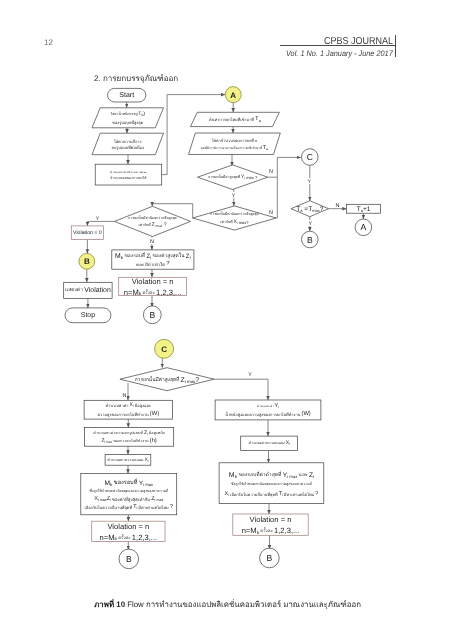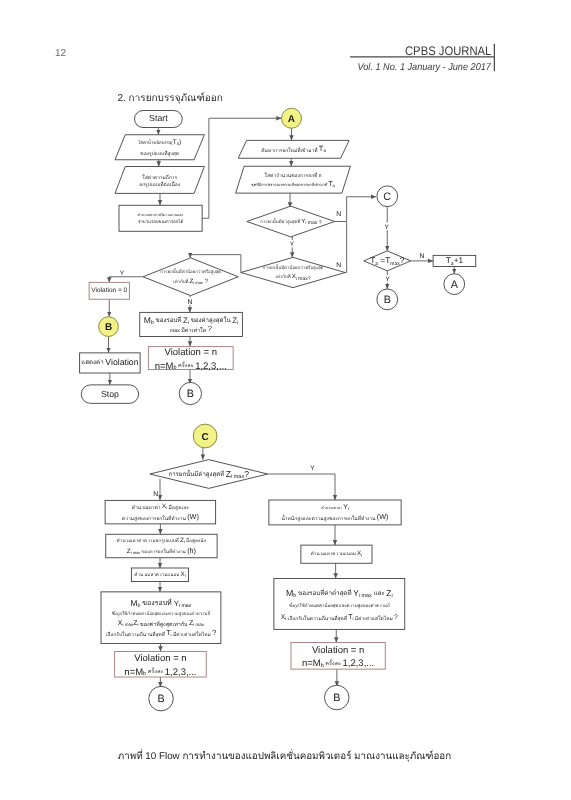--- a/index.html
+++ b/index.html
@@ -8,21 +8,21 @@
   .page{position:relative;width:457px;height:640px;background:#ffffff;}
   .pgnum{position:absolute;left:44px;top:38px;font-size:8px;color:#6b6b6b;}
   .jtitle{position:absolute;left:324px;top:35.6px;font-size:10px;color:#3a3a3a;white-space:nowrap;
           transform:scaleX(0.9);transform-origin:left top;}
   .jissue{position:absolute;left:286px;top:49px;font-size:8px;font-style:italic;color:#3a3a3a;
           white-space:nowrap;transform:scaleX(0.915);transform-origin:left top;}
   .hrule{position:absolute;left:280px;top:45px;width:116px;height:1px;background:#4a4a4a;}
   .vrule{position:absolute;left:395px;top:35px;width:1px;height:22px;background:#4a4a4a;}
   .sectitle{position:absolute;left:94px;top:71.8px;font-size:8.0px;color:#262626;white-space:nowrap;}
   .caption{position:absolute;left:94.2px;top:599px;font-size:7.85px;color:#1a1a1a;white-space:nowrap;}
-  .caption .cap-label{font-weight:normal;}
+  .caption .cap-label{font-weight:bold;}
   #chart{position:absolute;left:0;top:0;}
   #chart text{font-family:"Liberation Sans",sans-serif;fill:#1a1a1a;}
 </style>
 </head>
 <body>
 
 <div class="page">
 
   <div class="hdr">
     <div class="pgnum">12</div>

